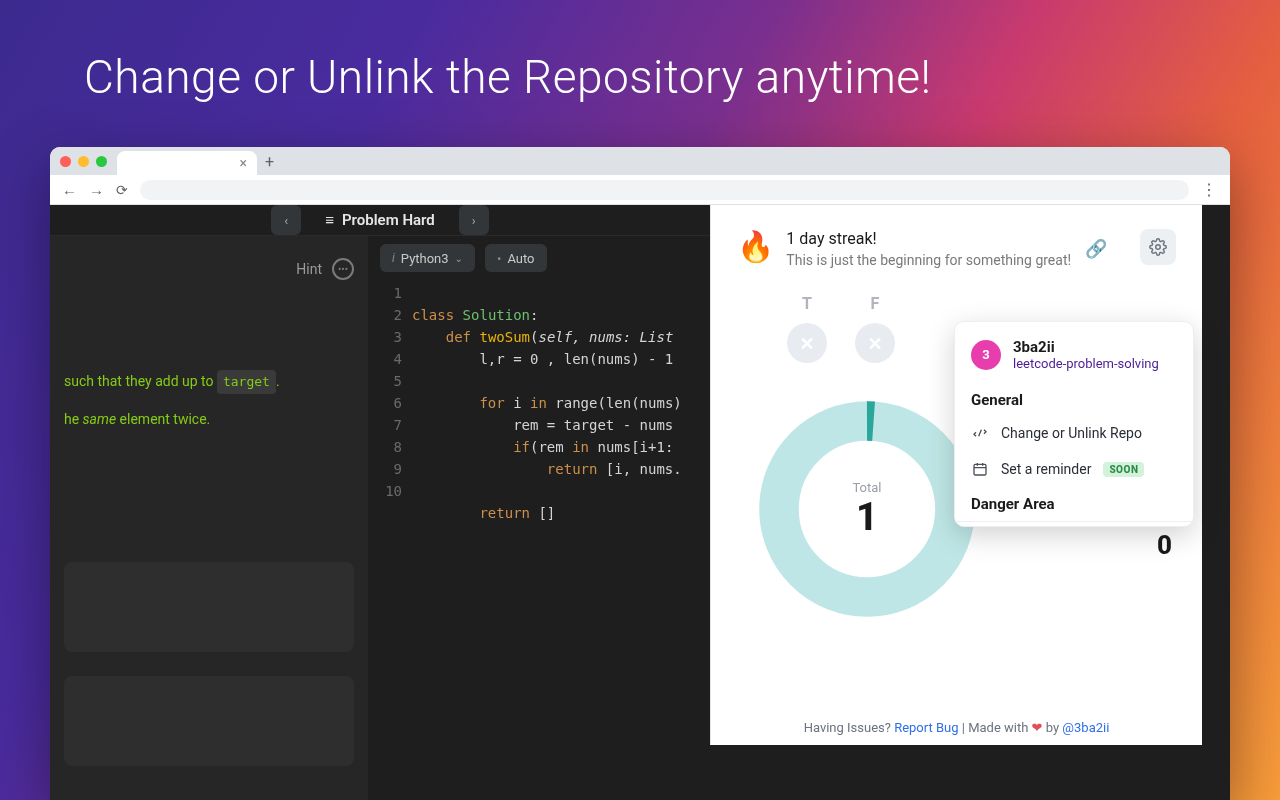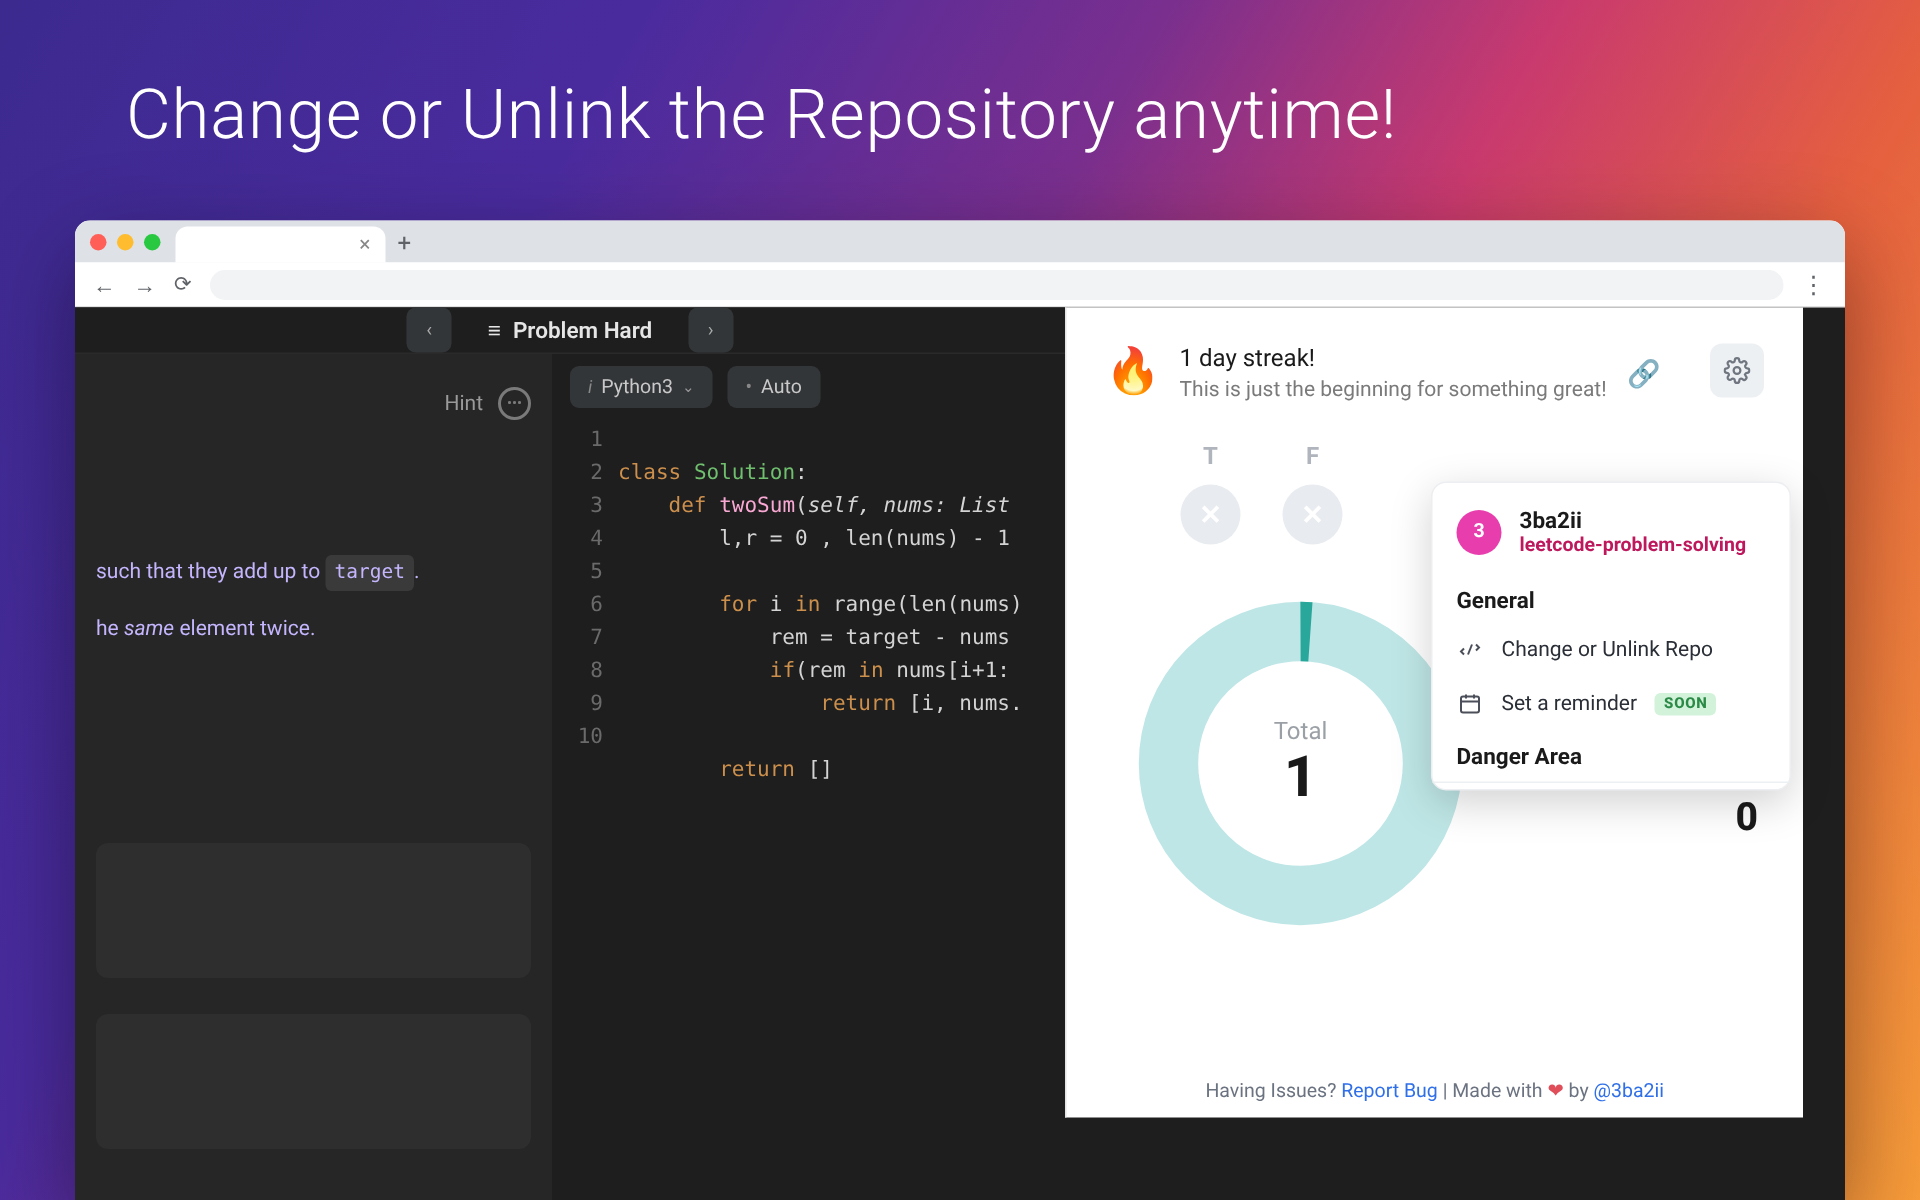--- a/index.html
+++ b/index.html
@@ -96,40 +96,40 @@
   width: 318px;
   background: #262626;
   padding: 18px 14px;
   color: #c9c9c9;
   font-size: 14px;
   position: relative;
 }
 .hint-row { display:flex; justify-content:flex-end; align-items:center; gap:10px; margin-bottom: 90px; margin-top: 4px;}
 .hint-label { color:#9a9a9a; font-size:14px; }
 .hint-icon { width:22px;height:22px;border:2px solid #7a7a7a;border-radius:50%;display:flex;align-items:center;justify-content:center;font-size:10px;color:#7a7a7a;}
-.problem-text { line-height: 1.7; font-style: italic; color:#c4b5fd; }
+.problem-text { line-height: 1.7; font-style: italic; color:#84cc16; }
 .problem-text .normal { font-style: normal; }
 .code-tag { display:inline-block; background:#3a3a3a; padding:1px 6px; border-radius:4px; font-family: Menlo, monospace; font-size:13px; font-style:normal;}
 .panel-blocks { margin-top: 130px; }
 .panel-block { height: 90px; background: #2e2e2e; border-radius: 8px; margin-bottom: 24px; }
 .code-panel { flex:1; background:#1e1e1e; display:flex; flex-direction:column; }
 .code-toolbar { height:44px; display:flex; align-items:center; gap:10px; padding:0 12px; }
 .lang-btn, .auto-btn {
   height:28px; background:#333638; border-radius:6px;
   display:flex; align-items:center; padding:0 12px; gap:6px;
   color:#c9c9c9; font-size:13px;
 }
 .lang-i { color:#888; font-style:italic; font-size:12px;}
 .chev { font-size:10px; color:#999; }
 .code-body { flex:1; display:flex; font-family: Menlo, Consolas, monospace; font-size:14px; line-height:22px; padding-top:2px;}
 .gutter { width:44px; text-align:right; color:#6a6a6a; padding-right:10px; user-select:none;}
 .code-lines { flex:1; color:#d4d4d4; white-space:pre; overflow:hidden;}
 .kw { color:#cc8f4c; }
 .cls { color:#6fbf6f; }
-.fn { color:#f9a8d4; }
+.fn { color:#eab308; }
 .param { color:#d4d4d4;font-style:italic; }
 
 .right-pane {
   position: absolute;
   left: 660px;
   top: 58px;
   width: 492px;
   height: 540px;
   background: #fff;
   border-left: 1px solid #e4e4e4;
@@ -151,21 +151,21 @@
 .day-lbl { color:#b0b4bc; font-weight:700; font-size:16px; }
 .day-x { width:40px;height:40px;border-radius:50%;background:#e8ebef;display:flex;align-items:center;justify-content:center;color:#fff;font-weight:800;font-size:18px;}
 
 .donut-wrap { margin-top: 36px; display:flex; align-items:center; }
 .donut { position:relative; width:220px; height:220px; margin-left: 20px;}
 .donut svg { width:100%; height:100%; }
 .donut-center {
   position:absolute; left:50%; top:50%; transform:translate(-50%,-50%);
   text-align:center;
 }
-.donut-center .lbl { font-size:16px; color:#9aa0a6; }
+.donut-center .lbl { font-size:13px; color:#9aa0a6; }
 .donut-center .val { font-size:38px; font-weight:800; color:#1a1a1a; }
 .stats-col { margin-left:auto; text-align:right; padding-right:4px;}
 .stat-num { font-size:26px; font-weight:800; color:#1a1a1a; }
 .stat-lbl { font-size:16px; color:#7a7a7a; margin-top:22px; }
 
 .footer {
   position:absolute; bottom:10px; left:0; right:0;
   text-align:center; font-size:13px; color:#6b7280;
 }
 .footer a { color:#2f6fe8; text-decoration:none; }
@@ -177,21 +177,21 @@
   width: 240px;
   background:#fff;
   border-radius:10px;
   box-shadow: 0 8px 28px rgba(0,0,0,0.18);
   padding: 6px 0 2px 0;
   border:1px solid #eceef1;
 }
 .dd-user { display:flex; align-items:center; gap:12px; padding:10px 16px 12px 16px; }
 .avatar { width:30px;height:30px;border-radius:50%;background:#e83ead;color:#fff;display:flex;align-items:center;justify-content:center;font-weight:700;font-size:13px;}
 .dd-user-name { font-weight:700; font-size:15px; color:#1a1a1a;}
-.dd-user-sub { font-size:13px; color:#be185d;font-weight:bold;}
+.dd-user-sub { font-size:13px; color:#4c1d95;}
 .dd-section { padding: 8px 16px 6px 16px; font-weight:700; color:#1a1a1a; font-size:15px;}
 .dd-item { display:flex; align-items:center; gap:12px; padding:10px 16px; font-size:14px; color:#2a2e36; cursor:pointer;}
 .dd-item.reset { color:#e24c4c; background:#fdf3f3; border-radius:0 0 10px 10px;}
 .dd-icon { width:18px; display:inline-flex; justify-content:center; color:#4a4f59;}
 .soon-badge { background:#d2f2da; color:#2a8a46; font-size:10px; font-weight:800; padding:2px 6px; border-radius:4px; letter-spacing:0.5px;}
 .dd-divider { height:1px; background:#edf0f3; margin: 2px 0;}
 </style>
 </head>
 <body>
 

